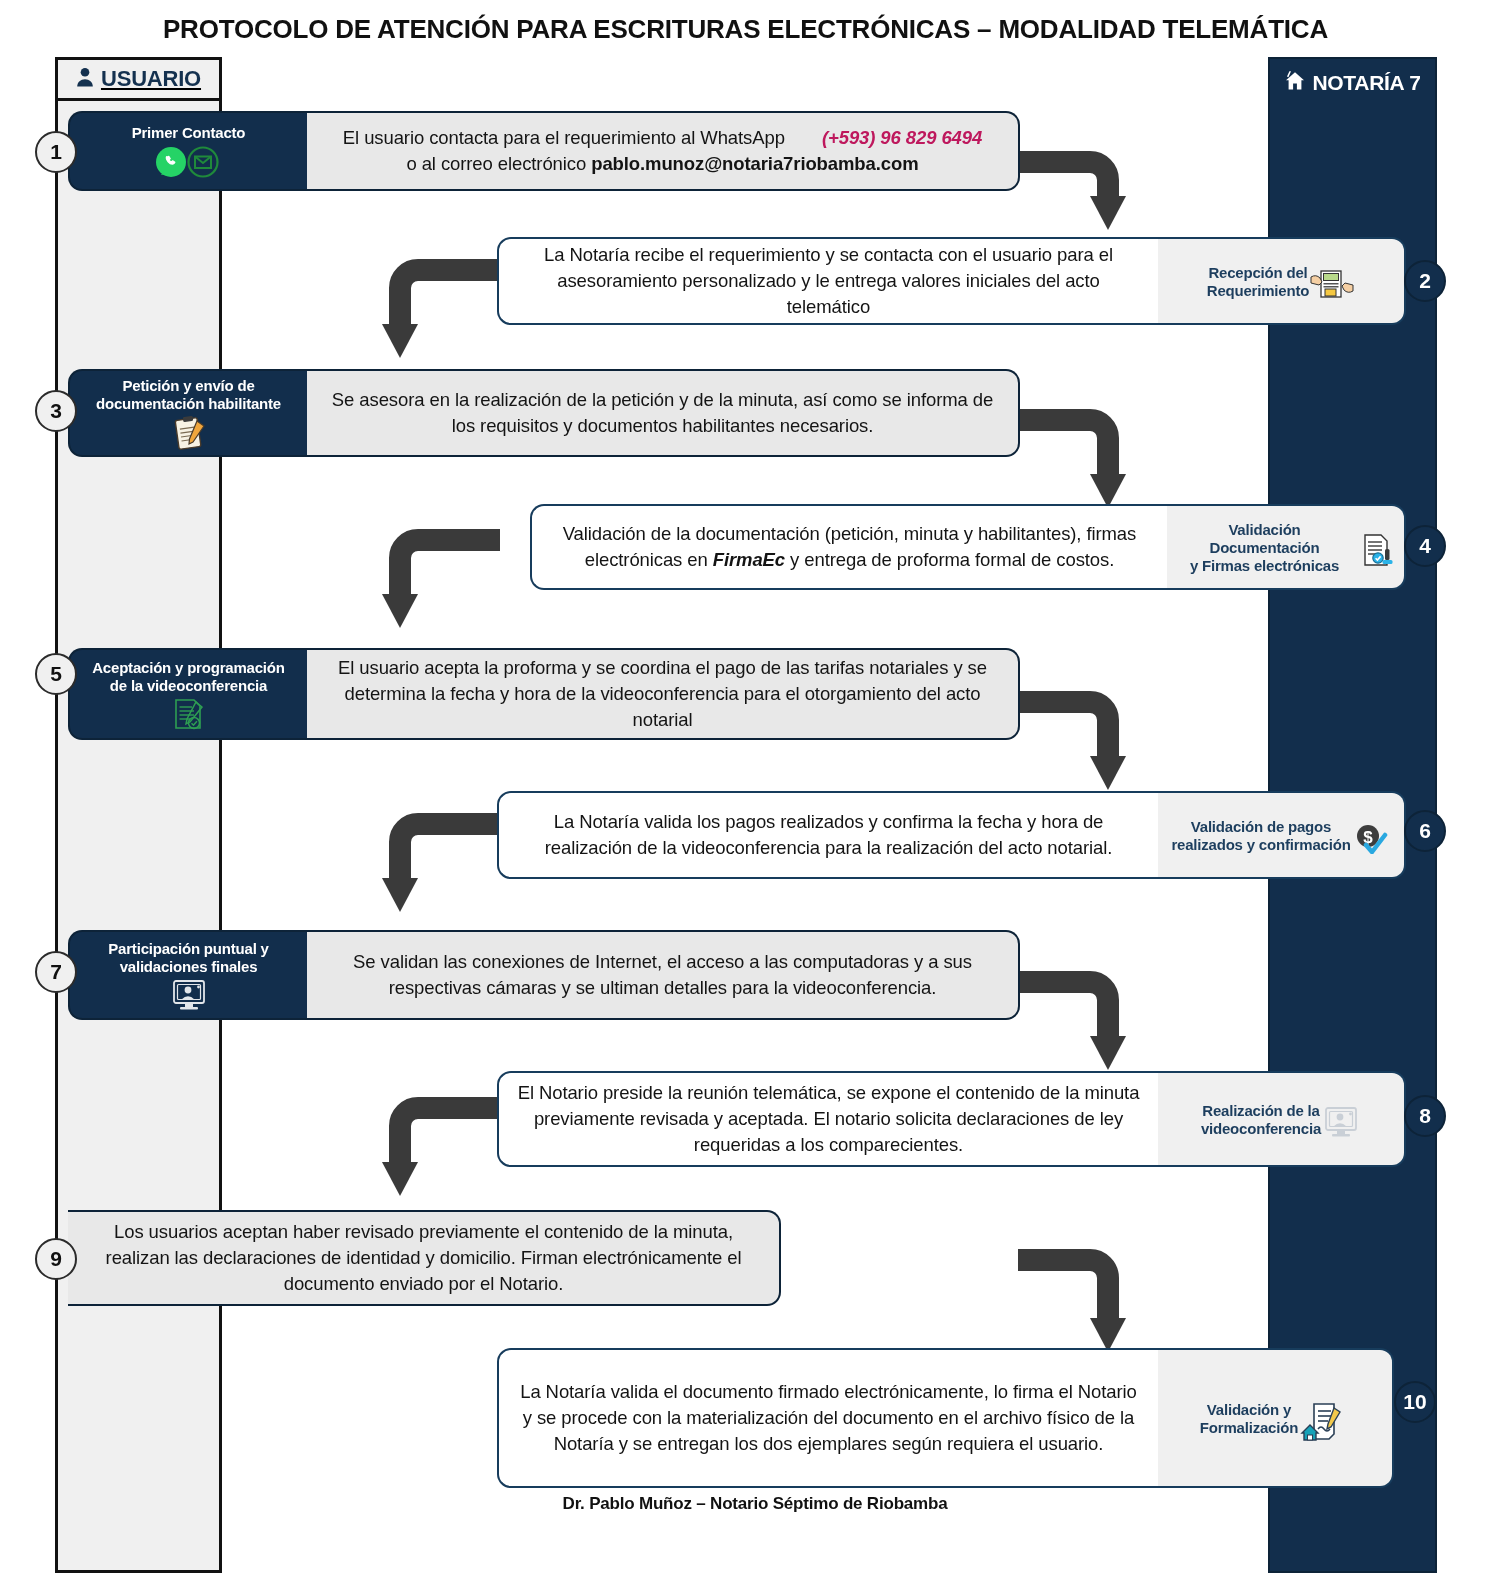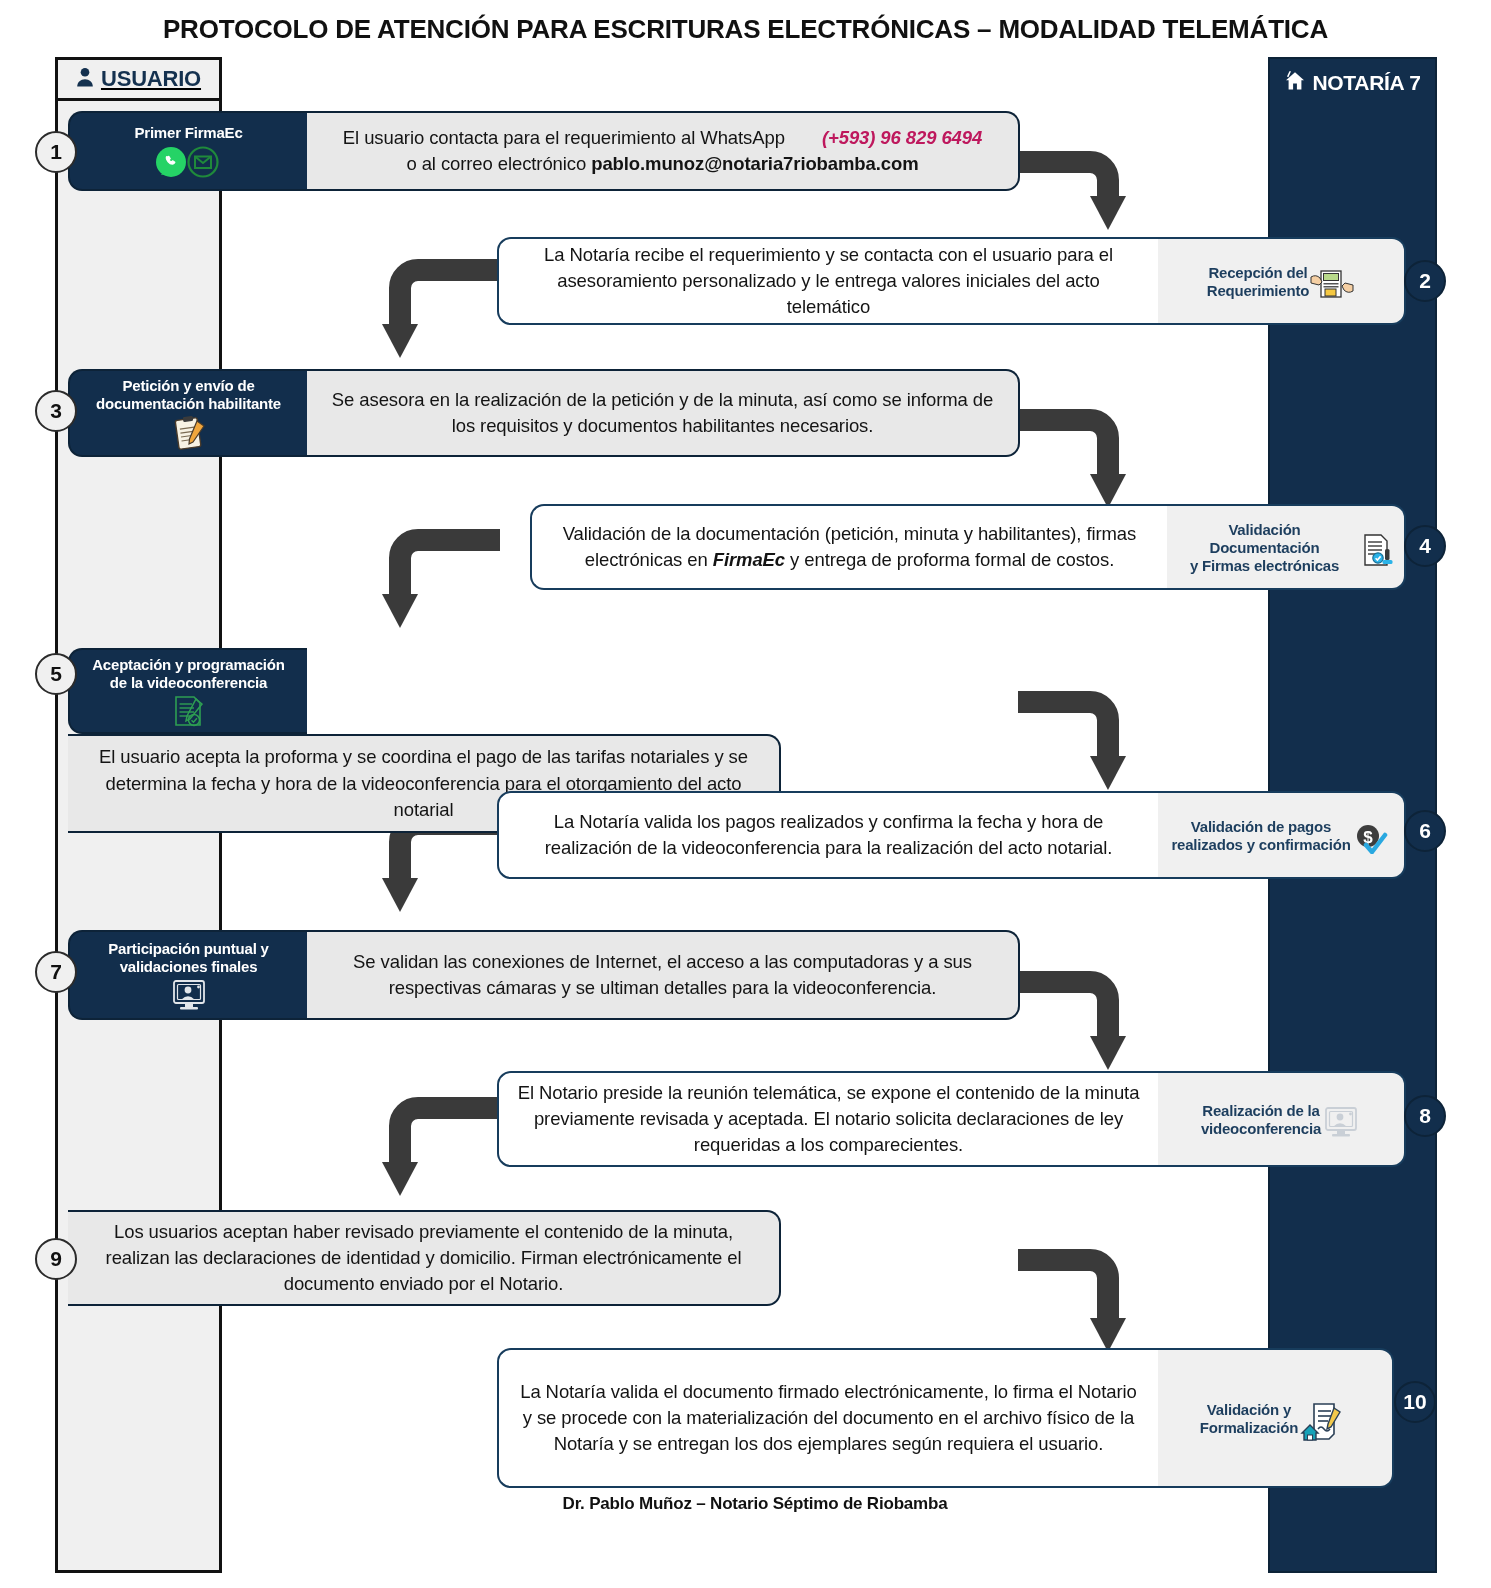--- a/index.html
+++ b/index.html
@@ -197,21 +197,21 @@
         <path d="M11 2.2 L20 10.2 L17.4 10.2 L17.4 19.4 L12.9 19.4 L12.9 13.6 L9.1 13.6 L9.1 19.4 L4.6 19.4 L4.6 10.2 L2 10.2 Z" fill="#ffffff"></path>
         <path d="M5.4 1.2 L7.0 1.2 L4.4 7.2 L3.0 6.4 Z" fill="#ffffff"></path>
       </svg>
     </span>
     <span class="lbl">NOTARÍA 7</span>
   </div>
 
   <div class="num-left" style="left:35px; top:131px;">1</div>
   <div class="user-step" style="left:68px; top:111px; width:952px; height:80px;">
     <div class="tag" style="width:239px;">
-      <div class="tl">Primer FirmaEc</div>
+      <div class="tl">Primer Contacto</div>
       <div class="ic">
         <svg width="76" height="36" viewBox="0 0 76 36">
           <circle cx="20" cy="18" r="15" fill="#25D366"></circle>
           <path d="M10 31 L14 25 L18 29 Z" fill="#25D366"></path>
           <path d="M15.5 12.5c-.6 1.5.1 3.6 1.6 5.3s3.6 2.6 5.2 2.2c.8-.2 1.3-1 1.6-1.7l-2.2-1.5-1.4 1.1c-.8-.4-1.6-1.2-2-2l1-1.4-1.5-2.2c-.8.2-1.6.6-2.3 1.2z" fill="#ffffff" stroke="#ffffff" stroke-width="1.1" stroke-linejoin="round"></path>
           <circle cx="52" cy="18" r="14.5" fill="none" stroke="#1f8a3b" stroke-width="2.2"></circle>
           <rect x="44" y="12.5" width="16" height="11.5" fill="none" stroke="#1f8a3b" stroke-width="2"></rect>
           <path d="M44 12.5 L52 19 L60 12.5" fill="none" stroke="#1f8a3b" stroke-width="2"></path>
         </svg>
       </div>
@@ -313,21 +313,21 @@
   </div>
 
   <div class="conn" style="left:370px; top:528px;">
     <svg width="140" height="110" viewBox="0 0 140 110">
       <path d="M130 12 H48 a18 18 0 0 0 -18 18 V68" fill="none" stroke="#3a3a3a" stroke-width="22" stroke-linecap="butt"></path>
       <path d="M12 66 L48 66 L30 100 Z" fill="#3a3a3a"></path>
     </svg>
   </div>
 
   <div class="num-left" style="left:35px; top:653px;">5</div>
-  <div class="user-step" style="left:68px; top:648px; width:952px; height:92px;flex-direction:column;">
+  <div class="user-step" style="left:68px; top:648px; width:952px; height:92px;">
     <div class="tag" style="width:239px;">
       <div class="tl">Aceptación y programación<br>de la videoconferencia</div>
       <div class="ic">
         <svg width="42" height="34" viewBox="0 0 42 34">
           <path d="M8 3 h18 l6 6 v22 h-24 z" fill="none" stroke="#2e9e52" stroke-width="1.6"></path>
           <g stroke="#2e9e52" stroke-width="1.4">
               <line x1="11.5" y1="10" x2="24" y2="10"></line>
               <line x1="11.5" y1="14" x2="26" y2="14"></line>
               <line x1="11.5" y1="18" x2="26" y2="18"></line>
               <line x1="11.5" y1="22" x2="22" y2="22"></line>

